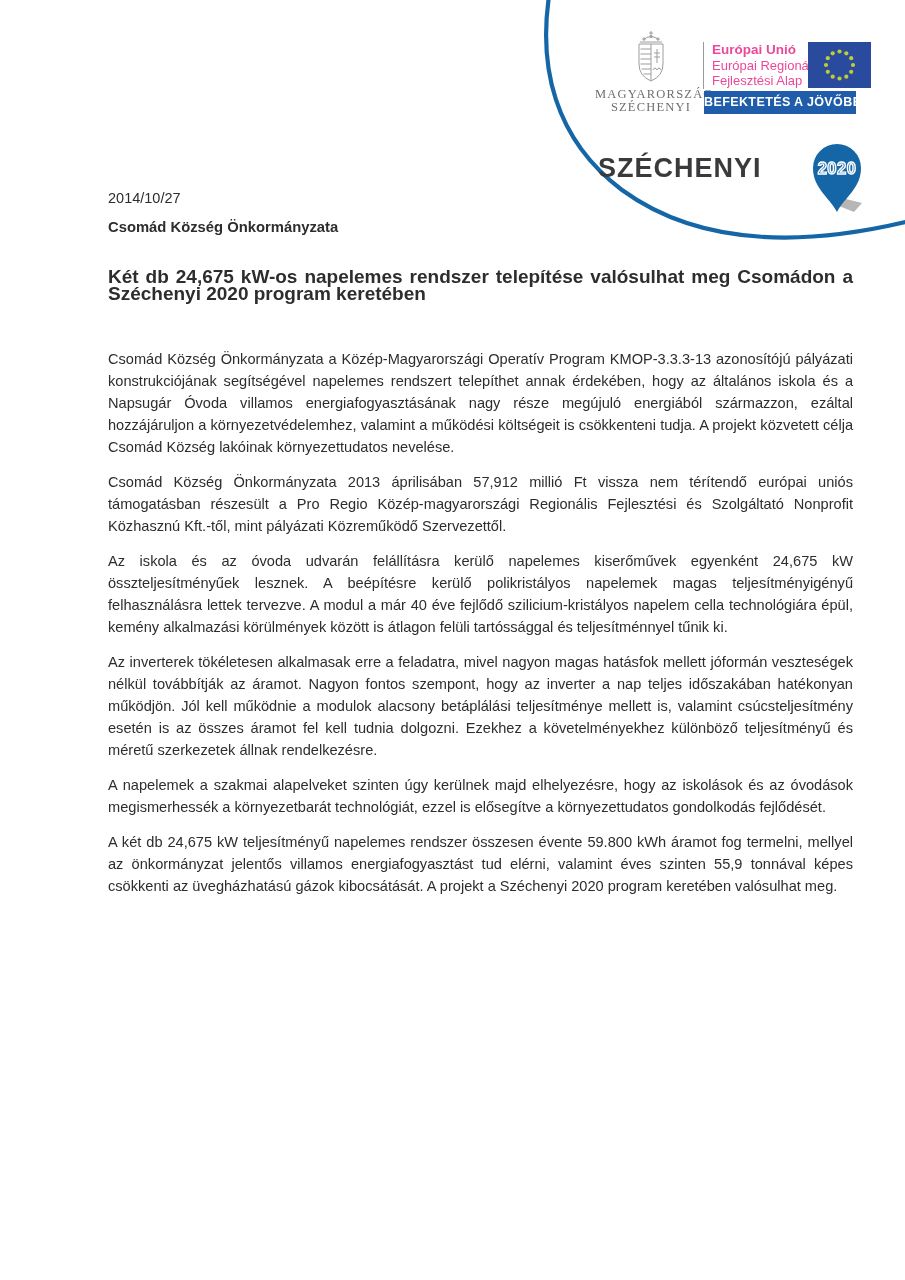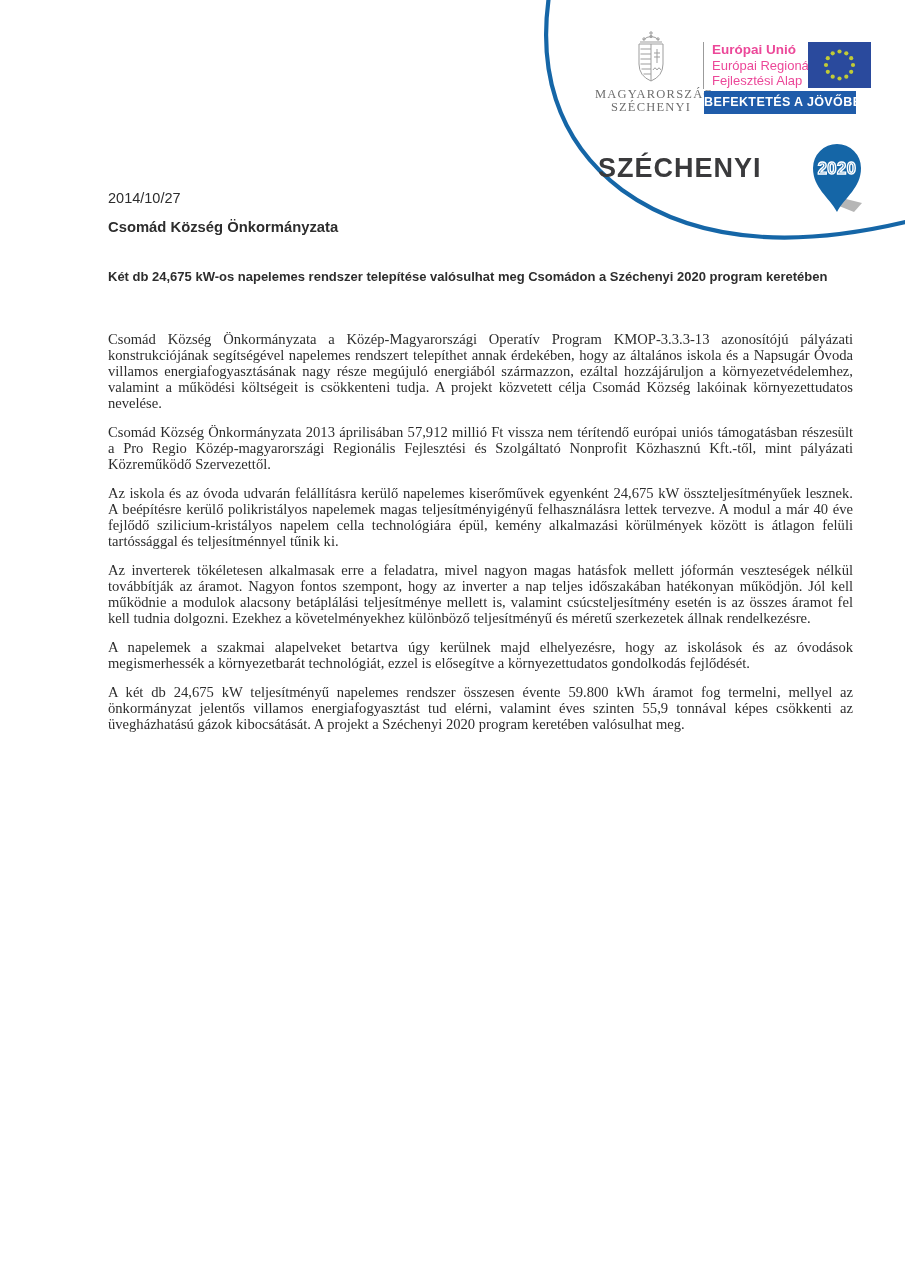--- a/index.html
+++ b/index.html
@@ -48,25 +48,25 @@
   
   .content{position:relative;padding:190px 52px 0 108px;}
   .date{font-size:14.5px;margin-bottom:12px;}
   .org{font-size:14.8px;font-weight:bold;margin-bottom:33px;margin-top:13px;}
   .title{
     font-size:27.5px;font-weight:bold;color:var(--accent-blue);
     letter-spacing:0.2px;margin-bottom:12px;
   }
   .headline{font-size:14.8px;font-weight:bold;margin-bottom:16px;}
   .lead{
-    font-size:13px;font-weight:bold;line-height:17px;
+    font-size:19px;font-weight:bold;line-height:17px;
     text-align:justify;margin-bottom:46px;
   }
   .body-par{
-    font-size:14.6px;line-height:16px;text-align:justify;margin-bottom:13px;font-family:Liberation Serif, serif;
+    font-size:14.6px;line-height:22px;text-align:justify;margin-bottom:13px;
   }
 </style>
 </head>
 <body>
 
 <div class="hdr">
 
   <svg class="curve-svg" width="905" height="300" viewBox="0 0 905 300" aria-hidden="true">
     <path d="M 549 -4 C 539 65 553 138 622 190 C 688 238 782 252 910 221" fill="none" stroke="#1566a7" stroke-width="4.2" stroke-linecap="round"></path>
   </svg>
@@ -131,15 +131,15 @@
   <div class="org">Csomád Község Önkormányzata</div>
 
 
 
   <div class="lead">Két db 24,675 kW-os napelemes rendszer telepítése valósulhat meg Csomádon a Széchenyi 2020 program keretében</div>
 
   <p class="body-par">Csomád Község Önkormányzata a Közép-Magyarországi Operatív Program KMOP-3.3.3-13 azonosítójú pályázati konstrukciójának segítségével napelemes rendszert telepíthet annak érdekében, hogy az általános iskola és a Napsugár Óvoda villamos energiafogyasztásának nagy része megújuló energiából származzon, ezáltal hozzájáruljon a környezetvédelemhez, valamint a működési költségeit is csökkenteni tudja. A projekt közvetett célja Csomád Község lakóinak környezettudatos nevelése.</p>
   <p class="body-par">Csomád Község Önkormányzata 2013 áprilisában 57,912 millió Ft vissza nem térítendő európai uniós támogatásban részesült a Pro Regio Közép-magyarországi Regionális Fejlesztési és Szolgáltató Nonprofit Közhasznú Kft.-től, mint pályázati Közreműködő Szervezettől.</p>
   <p class="body-par">Az iskola és az óvoda udvarán felállításra kerülő napelemes kiserőművek egyenként 24,675 kW összteljesítményűek lesznek. A beépítésre kerülő polikristályos napelemek magas teljesítményigényű felhasználásra lettek tervezve. A modul a már 40 éve fejlődő szilicium-kristályos napelem cella technológiára épül, kemény alkalmazási körülmények között is átlagon felüli tartóssággal és teljesítménnyel tűnik ki.</p>
   <p class="body-par">Az inverterek tökéletesen alkalmasak erre a feladatra, mivel nagyon magas hatásfok mellett jóformán veszteségek nélkül továbbítják az áramot. Nagyon fontos szempont, hogy az inverter a nap teljes időszakában hatékonyan működjön. Jól kell működnie a modulok alacsony betáplálási teljesítménye mellett is, valamint csúcsteljesítmény esetén is az összes áramot fel kell tudnia dolgozni. Ezekhez a követelményekhez különböző teljesítményű és méretű szerkezetek állnak rendelkezésre.</p>
-  <p class="body-par">A napelemek a szakmai alapelveket betartva úgy kerülnek majd elhelyezésre, hogy az iskolások és az óvodások megismerhessék a környezetbarát technológiát, ezzel is elősegítve a környezettudatos gondolkodás fejlődését.</p>
+  <p class="body-par">A napelemek a szakmai alapelveket szinten úgy kerülnek majd elhelyezésre, hogy az iskolások és az óvodások megismerhessék a környezetbarát technológiát, ezzel is elősegítve a környezettudatos gondolkodás fejlődését.</p>
   <p class="body-par">A két db 24,675 kW teljesítményű napelemes rendszer összesen évente 59.800 kWh áramot fog termelni, mellyel az önkormányzat jelentős villamos energiafogyasztást tud elérni, valamint éves szinten 55,9 tonnával képes csökkenti az üvegházhatású gázok kibocsátását. A projekt a Széchenyi 2020 program keretében valósulhat meg.</p>
 </div>
 
 </body></html>

